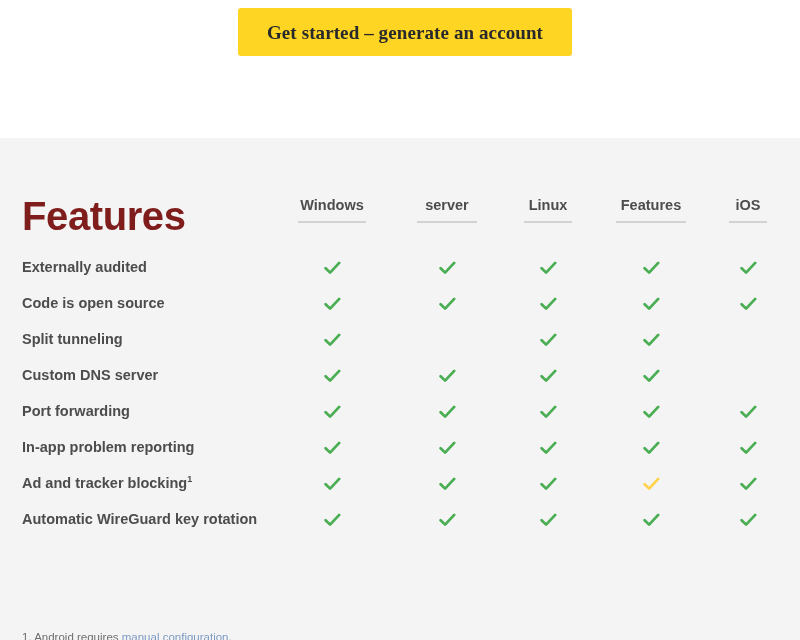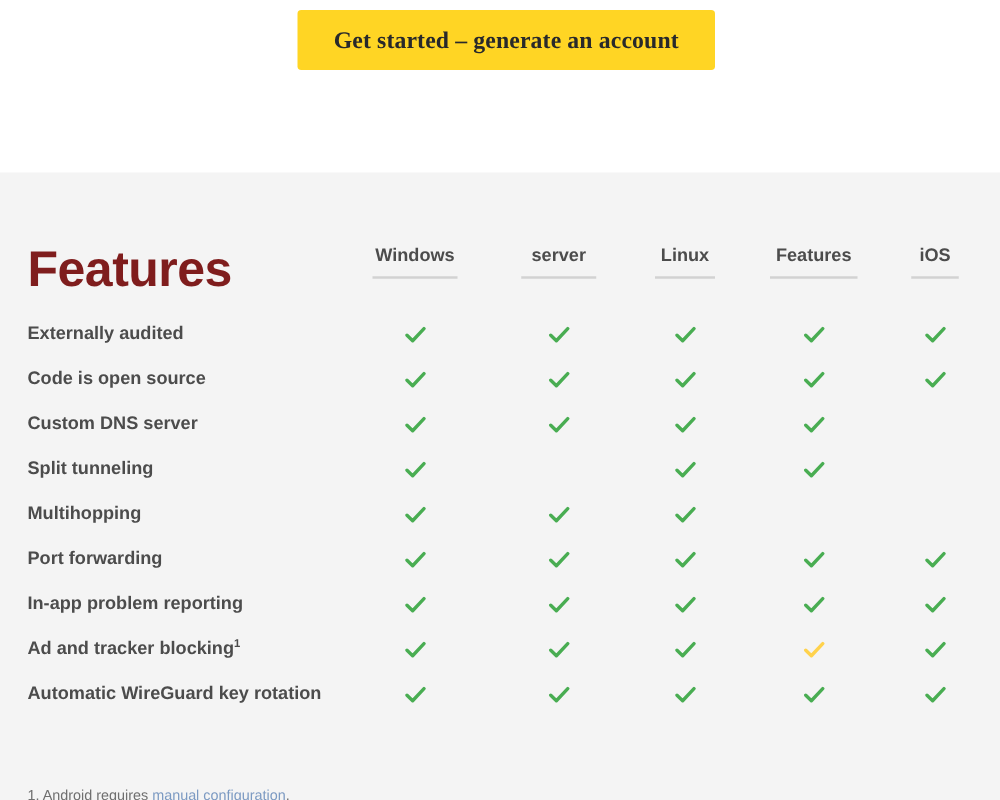--- a/index.html
+++ b/index.html
@@ -244,73 +244,55 @@
                 <path d="M1.6 7.2 L6.1 11.6 L15.2 1.9" fill="none" stroke="#49ad52" stroke-width="2.7" stroke-linecap="round" stroke-linejoin="round"></path>
               </svg>
             </div>
             <div class="check-cell" style="left: 748px;">
               <svg width="17" height="14" viewBox="0 0 17 14">
                 <path d="M1.6 7.2 L6.1 11.6 L15.2 1.9" fill="none" stroke="#49ad52" stroke-width="2.7" stroke-linecap="round" stroke-linejoin="round"></path>
               </svg>
             </div>
           </div>
           <div class="feature-row">
+            <div class="feature-label">Split tunneling</div>
+            <div class="check-cell" style="left: 332px;">
+              <svg width="17" height="14" viewBox="0 0 17 14">
+                <path d="M1.6 7.2 L6.1 11.6 L15.2 1.9" fill="none" stroke="#49ad52" stroke-width="2.7" stroke-linecap="round" stroke-linejoin="round"></path>
+              </svg>
+            </div>
+            <div class="check-cell" style="left: 548px;">
+              <svg width="17" height="14" viewBox="0 0 17 14">
+                <path d="M1.6 7.2 L6.1 11.6 L15.2 1.9" fill="none" stroke="#49ad52" stroke-width="2.7" stroke-linecap="round" stroke-linejoin="round"></path>
+              </svg>
+            </div>
+            <div class="check-cell" style="left: 651px;">
+              <svg width="17" height="14" viewBox="0 0 17 14">
+                <path d="M1.6 7.2 L6.1 11.6 L15.2 1.9" fill="none" stroke="#49ad52" stroke-width="2.7" stroke-linecap="round" stroke-linejoin="round"></path>
+              </svg>
+            </div>
+          </div>
+          <div class="feature-row">
             <div class="feature-label">Custom DNS server</div>
             <div class="check-cell" style="left: 332px;">
               <svg width="17" height="14" viewBox="0 0 17 14">
                 <path d="M1.6 7.2 L6.1 11.6 L15.2 1.9" fill="none" stroke="#49ad52" stroke-width="2.7" stroke-linecap="round" stroke-linejoin="round"></path>
               </svg>
             </div>
             <div class="check-cell" style="left: 447px;">
               <svg width="17" height="14" viewBox="0 0 17 14">
                 <path d="M1.6 7.2 L6.1 11.6 L15.2 1.9" fill="none" stroke="#49ad52" stroke-width="2.7" stroke-linecap="round" stroke-linejoin="round"></path>
               </svg>
             </div>
             <div class="check-cell" style="left: 548px;">
               <svg width="17" height="14" viewBox="0 0 17 14">
                 <path d="M1.6 7.2 L6.1 11.6 L15.2 1.9" fill="none" stroke="#49ad52" stroke-width="2.7" stroke-linecap="round" stroke-linejoin="round"></path>
               </svg>
             </div>
             <div class="check-cell" style="left: 651px;">
-              <svg width="17" height="14" viewBox="0 0 17 14">
-                <path d="M1.6 7.2 L6.1 11.6 L15.2 1.9" fill="none" stroke="#49ad52" stroke-width="2.7" stroke-linecap="round" stroke-linejoin="round"></path>
-              </svg>
-            </div>
-          </div>
-          <div class="feature-row">
-            <div class="feature-label">Split tunneling</div>
-            <div class="check-cell" style="left: 332px;">
-              <svg width="17" height="14" viewBox="0 0 17 14">
-                <path d="M1.6 7.2 L6.1 11.6 L15.2 1.9" fill="none" stroke="#49ad52" stroke-width="2.7" stroke-linecap="round" stroke-linejoin="round"></path>
-              </svg>
-            </div>
-            <div class="check-cell" style="left: 548px;">
-              <svg width="17" height="14" viewBox="0 0 17 14">
-                <path d="M1.6 7.2 L6.1 11.6 L15.2 1.9" fill="none" stroke="#49ad52" stroke-width="2.7" stroke-linecap="round" stroke-linejoin="round"></path>
-              </svg>
-            </div>
-            <div class="check-cell" style="left: 651px;">
-              <svg width="17" height="14" viewBox="0 0 17 14">
-                <path d="M1.6 7.2 L6.1 11.6 L15.2 1.9" fill="none" stroke="#49ad52" stroke-width="2.7" stroke-linecap="round" stroke-linejoin="round"></path>
-              </svg>
-            </div>
-          </div>
-          <div class="feature-row">
-            <div class="feature-label">Multihopping</div>
-            <div class="check-cell" style="left: 332px;">
-              <svg width="17" height="14" viewBox="0 0 17 14">
-                <path d="M1.6 7.2 L6.1 11.6 L15.2 1.9" fill="none" stroke="#49ad52" stroke-width="2.7" stroke-linecap="round" stroke-linejoin="round"></path>
-              </svg>
-            </div>
-            <div class="check-cell" style="left: 447px;">
-              <svg width="17" height="14" viewBox="0 0 17 14">
-                <path d="M1.6 7.2 L6.1 11.6 L15.2 1.9" fill="none" stroke="#49ad52" stroke-width="2.7" stroke-linecap="round" stroke-linejoin="round"></path>
-              </svg>
-            </div>
-            <div class="check-cell" style="left: 548px;">
               <svg width="17" height="14" viewBox="0 0 17 14">
                 <path d="M1.6 7.2 L6.1 11.6 L15.2 1.9" fill="none" stroke="#49ad52" stroke-width="2.7" stroke-linecap="round" stroke-linejoin="round"></path>
               </svg>
             </div>
           </div>
           <div class="feature-row">
             <div class="feature-label">Port forwarding</div>
             <div class="check-cell" style="left: 332px;">
               <svg width="17" height="14" viewBox="0 0 17 14">
                 <path d="M1.6 7.2 L6.1 11.6 L15.2 1.9" fill="none" stroke="#49ad52" stroke-width="2.7" stroke-linecap="round" stroke-linejoin="round"></path>

